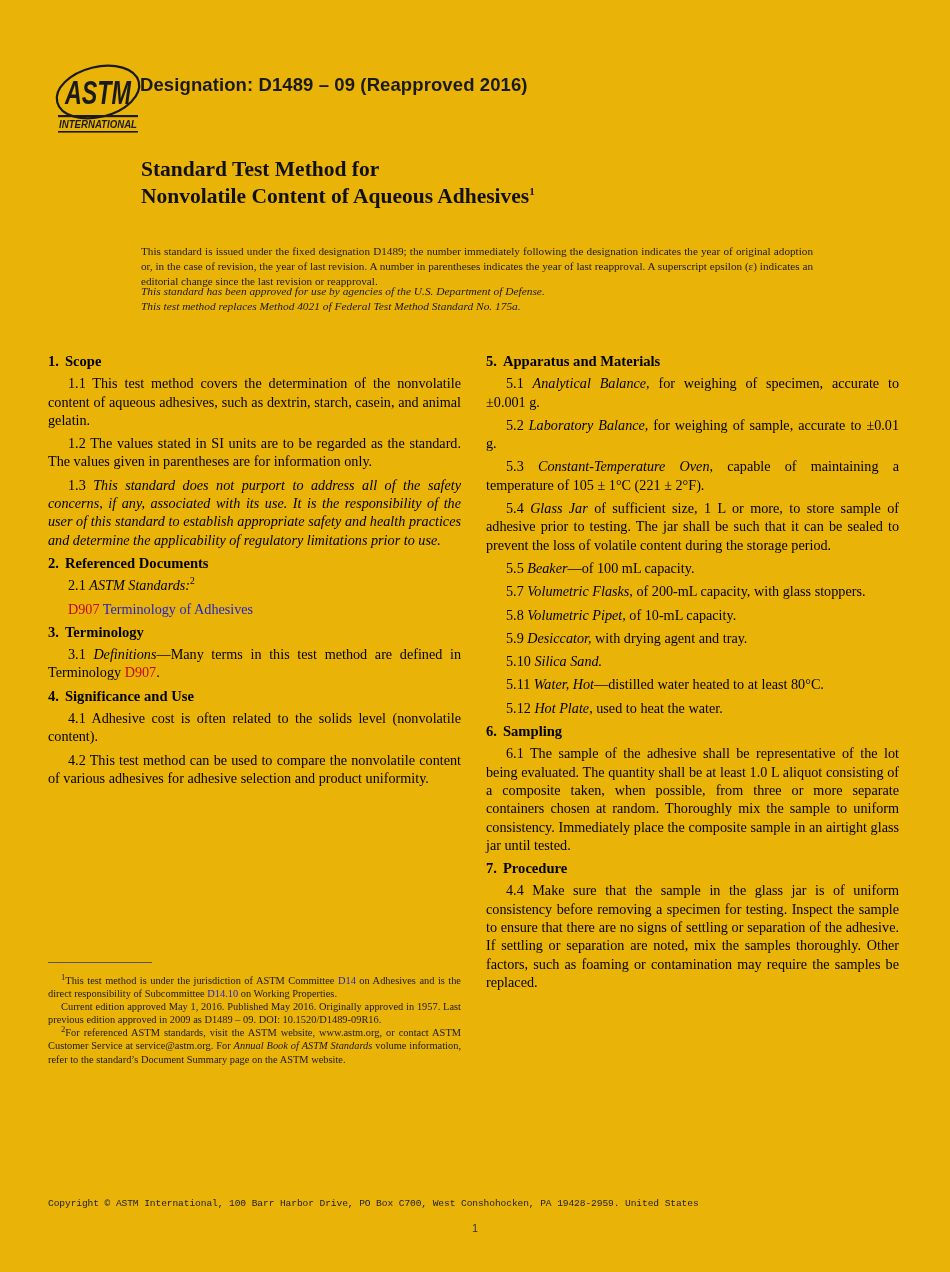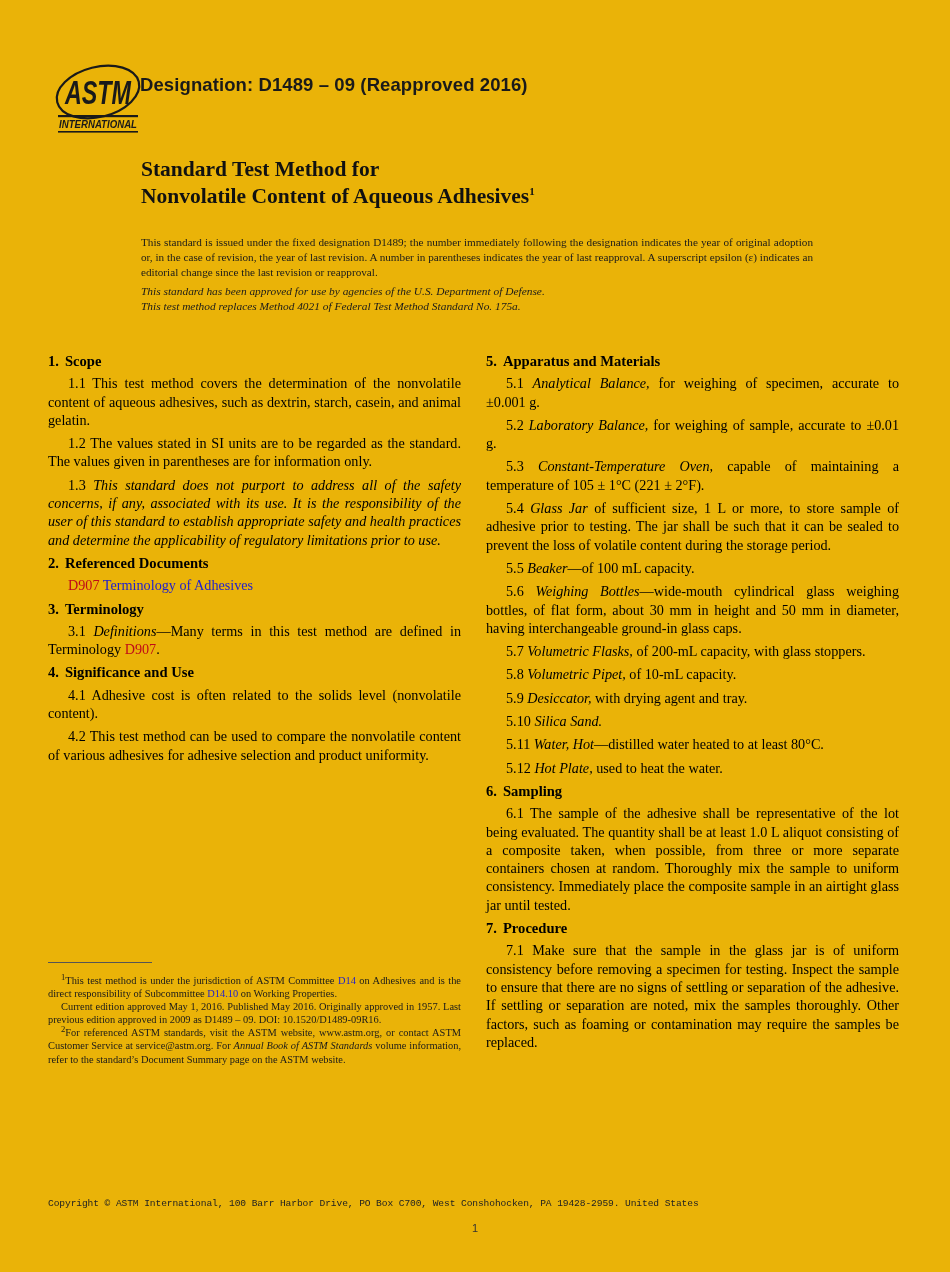--- a/index.html
+++ b/index.html
@@ -64,21 +64,21 @@
   .title-line sup {
     font-size: 11px;
     font-weight: bold;
     vertical-align: super;
     line-height: 0;
   }
 
   .preamble {
     position: absolute;
     left: 141px;
-    top: 235px;
+    top: 244px;
     width: 672px;
     font-size: 11.2px;
     line-height: 15.1px;
     text-align: justify;
     color: #1a1a1a;
   }
   .approval {
     position: absolute;
     left: 141px;
     top: 284px;
@@ -238,20 +238,24 @@
       <span>The values stated in SI units are to be regarded as the standard. The values given in parentheses are for information only.</span>
     </p>
     <p class="para">
       <span>1.3</span>
       <i>This standard does not purport to address all of the safety concerns, if any, associated with its use. It is the responsibility of the user of this standard to establish appropriate safety and health practices and determine the applicability of regulatory limitations prior to use.</i>
     </p>
 
     <h2 class="section spaced-before">
       <span class="num">2.</span><span>Referenced Documents</span>
     </h2>
+    <p class="para">
+      <span>2.1</span>
+      <i>ASTM Standards:</i><sup class="fn">2</sup>
+    </p>
     <p class="para ref-line">
       <span class="link-red">D907</span>
       <span class="link-blue">Terminology of Adhesives</span>
     </p>
 
     <h2 class="section spaced-before">
       <span class="num">3.</span><span>Terminology</span>
     </h2>
     <p class="para">
       <span>3.1</span>
@@ -291,24 +295,20 @@
     </p>
     <p class="para">
       <span>5.4</span>
       <i>Glass Jar</i><span> of sufficient size, 1 L or more, to store sample of adhesive prior to testing. The jar shall be such that it can be sealed to prevent the loss of volatile content during the storage period.</span>
     </p>
     <p class="para">
       <span>5.5</span>
       <i>Beaker</i><span>—of 100 mL capacity.</span>
     </p>
     <p class="para">
-      <span>5.6</span>
-      <i>Weighing Bottles</i><span>—wide-mouth cylindrical glass weighing bottles, of flat form, about 30 mm in height and 50 mm in diameter, having interchangeable ground-in glass caps.</span>
-    </p>
-    <p class="para">
       <span>5.7</span>
       <i>Volumetric Flasks,</i><span> of 200-mL capacity, with glass stoppers.</span>
     </p>
     <p class="para">
       <span>5.8</span>
       <i>Volumetric Pipet,</i><span> of 10-mL capacity.</span>
     </p>
     <p class="para">
       <span>5.9</span>
       <i>Desiccator,</i><span> with drying agent and tray.</span>
@@ -331,21 +331,21 @@
     </h2>
     <p class="para">
       <span>6.1</span>
       <span>The sample of the adhesive shall be representative of the lot being evaluated. The quantity shall be at least 1.0 L aliquot consisting of a composite taken, when possible, from three or more separate containers chosen at random. Thoroughly mix the sample to uniform consistency. Immediately place the composite sample in an airtight glass jar until tested.</span>
     </p>
 
     <h2 class="section spaced-before">
       <span class="num">7.</span><span>Procedure</span>
     </h2>
     <p class="para">
-      <span>7.1</span>
+      <span>4.4</span>
       <span>Make sure that the sample in the glass jar is of uniform consistency before removing a specimen for testing. Inspect the sample to ensure that there are no signs of settling or separation of the adhesive. If settling or separation are noted, mix the samples thoroughly. Other factors, such as foaming or contamination may require the samples be replaced.</span>
     </p>
   </div>
 
   <div class="footnotes">
     <div class="fn-rule"></div>
     <p>
       <sup>1</sup><span>This test method is under the jurisdiction of ASTM Committee </span><span class="link-blue">D14</span><span> on Adhesives and is the direct responsibility of Subcommittee </span><span class="link-blue">D14.10</span><span> on Working Properties.</span>
     </p>
     <p>Current edition approved May 1, 2016. Published May 2016. Originally approved in 1957. Last previous edition approved in 2009 as D1489 – 09. DOI: 10.1520/D1489-09R16.</p>

